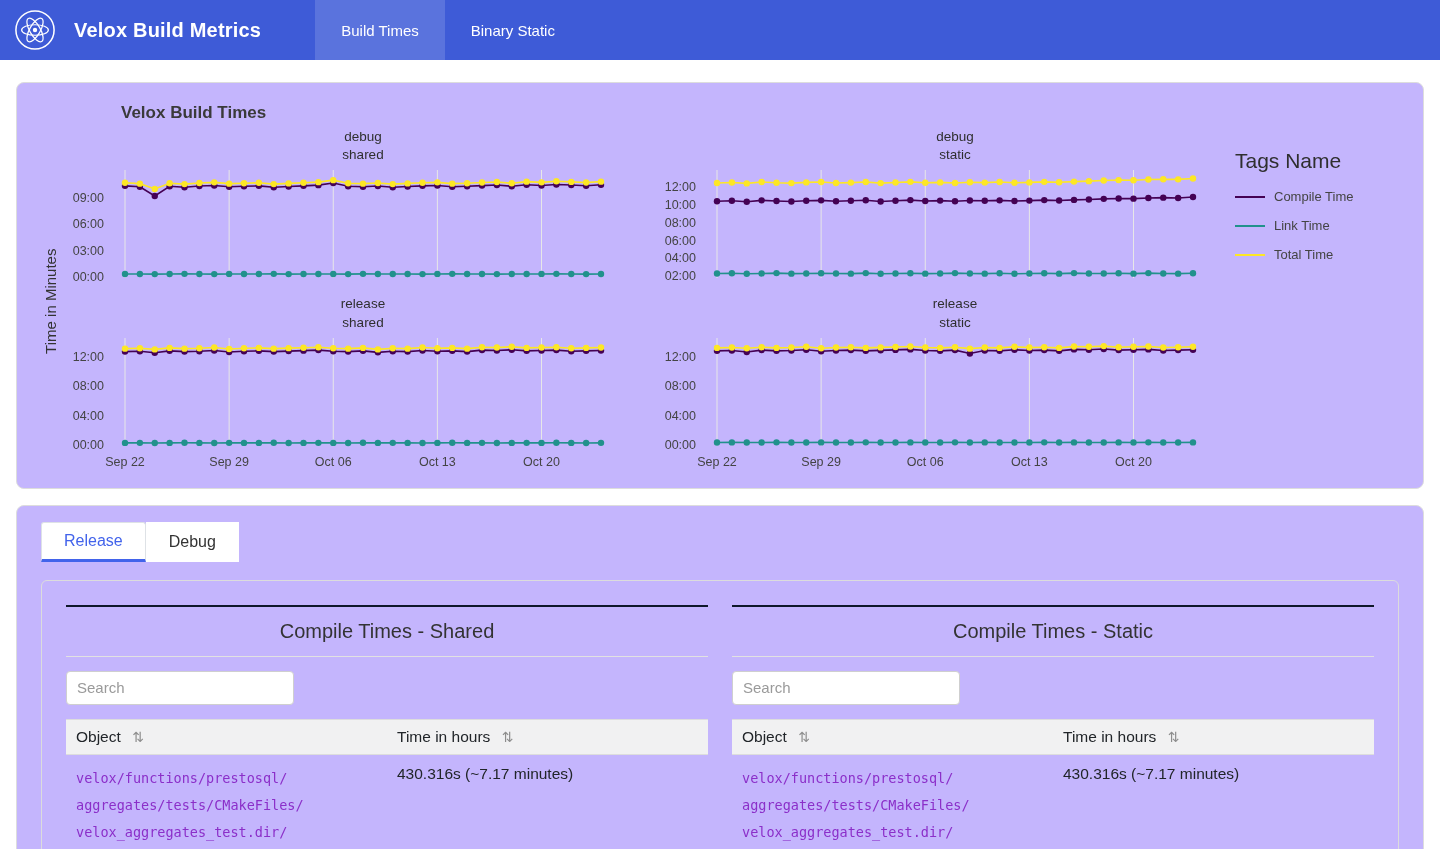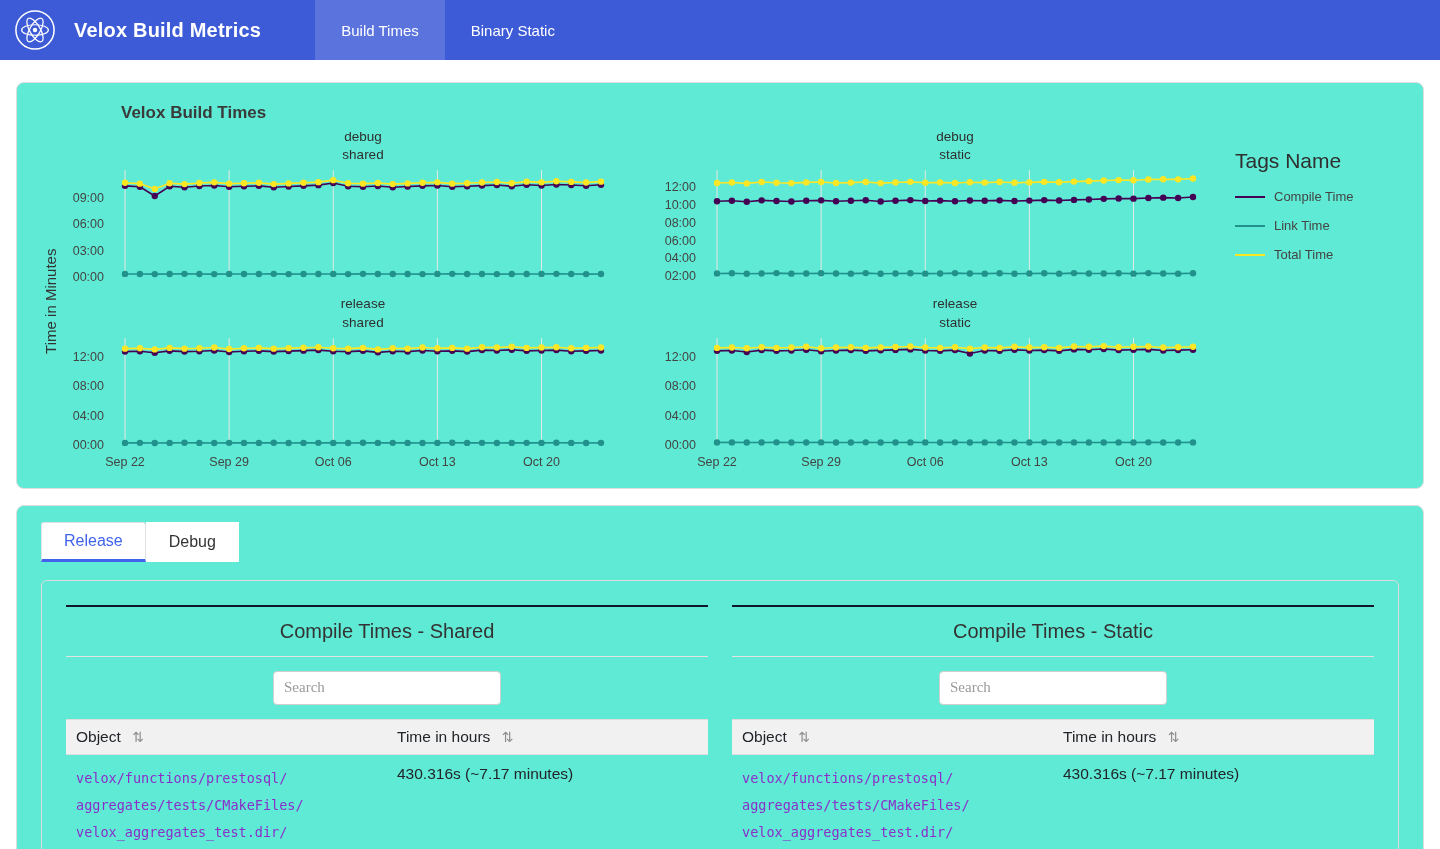--- a/index.html
+++ b/index.html
@@ -8,21 +8,21 @@
     background: #fff; font-family: "Liberation Sans", sans-serif; color: #212529;
   }
   
   .navbar { height: 60px; background: #3e5bd7; display: flex; align-items: center; padding-left: 14px; }
   .logo { width: 42px; height: 42px; margin-right: 18px; flex: 0 0 auto; cursor: pointer; }
   .app-title { color: #fff; font-size: 20px; font-weight: 700; letter-spacing: .2px; white-space: nowrap; }
   .nav-tabs { display: flex; margin-left: 54px; height: 60px; }
   .nav-tab { color: #fff; font-size: 15px; padding: 0 26px; display: flex; align-items: center; cursor: pointer; text-decoration: none; }
   .nav-tab.active { background: rgba(255,255,255,.15); }
   
-  .card { border: 1px solid #ddd; border-radius: 8px; margin: 22px 16px 0; background: #5eead4; }
+  .card { border: 1px solid #ddd; border-radius: 8px; margin: 22px 16px 0; background: #c4b5fd; }
   #chart-card { padding: 20px 20px 8px; }
   .chart-title { font-size: 17px; font-weight: 600; color: #3a3a3a; margin: 0 0 0 84px; }
   .chart-layout { display: flex; }
   .y-label { width: 26px; display: flex; align-items: center; justify-content: center;
              writing-mode: vertical-rl; transform: rotate(180deg); font-size: 15px; color: #333; }
   .facet-grid { display: grid; grid-template-columns: auto auto; column-gap: 36px; }
   .facet-title { text-align: center; font-size: 13.5px; color: #2f2f2f; line-height: 1.35;
                  margin-left: 50px; width: 500px; padding: 5px 0 2px; }
   .x-label { text-align: center; font-size: 15px; color: #333; margin: 0 0 6px; }
   .legend { margin-left: 24px; margin-top: 26px; min-width: 150px; }
@@ -35,21 +35,21 @@
   .tabs { display: flex; }
   .tab { background: #fff; border: 1px solid transparent; padding: 9px 22px; font-size: 16px;
          color: #333; cursor: pointer; font-family: inherit; }
   .tab.active { color: #4263eb; border: 1px solid #dee2e6; border-bottom: 3px solid #4263eb;
                 border-radius: 3px 3px 0 0; }
   .tables-wrap { border: 1px solid #dcdcdc; border-radius: 6px; margin-top: 18px;
                  padding: 24px; display: flex; gap: 24px; }
   .table-block { flex: 1; min-width: 0; }
   .table-title { text-align: center; font-size: 20px; color: #333; padding: 13px 0;
                  border-top: 2px solid #0f172a; border-bottom: 1px solid #e2e2e2; }
-  .search-row { display: flex; justify-content: center; padding: 14px 0; font-family: Liberation Serif, serif; }
+  .search-row { display: flex; justify-content: flex-start; padding: 14px 0; }
   .search-input { width: 228px; height: 34px; border: 1px solid #cfcfcf; border-radius: 4px;
                   padding: 0 10px; font-size: 15px; font-family: inherit; color: #333; }
   .search-input::placeholder { color: #9a9a9a; }
   .data-table { width: 100%; border-collapse: collapse; }
   .data-table thead tr { background: #f1f1f2; border-top: 1px solid #ddd; border-bottom: 1px solid #ddd; }
   .data-table th { text-align: left; font-weight: 400; font-size: 15.5px; color: #212529;
                    padding: 8px 10px; cursor: pointer; white-space: nowrap; }
   .data-table th:first-child { width: 50%; }
   .sort-icon { color: #8d8d8d; font-size: 14px; margin-left: 7px; }
   .data-table td { vertical-align: top; padding: 10px; }

